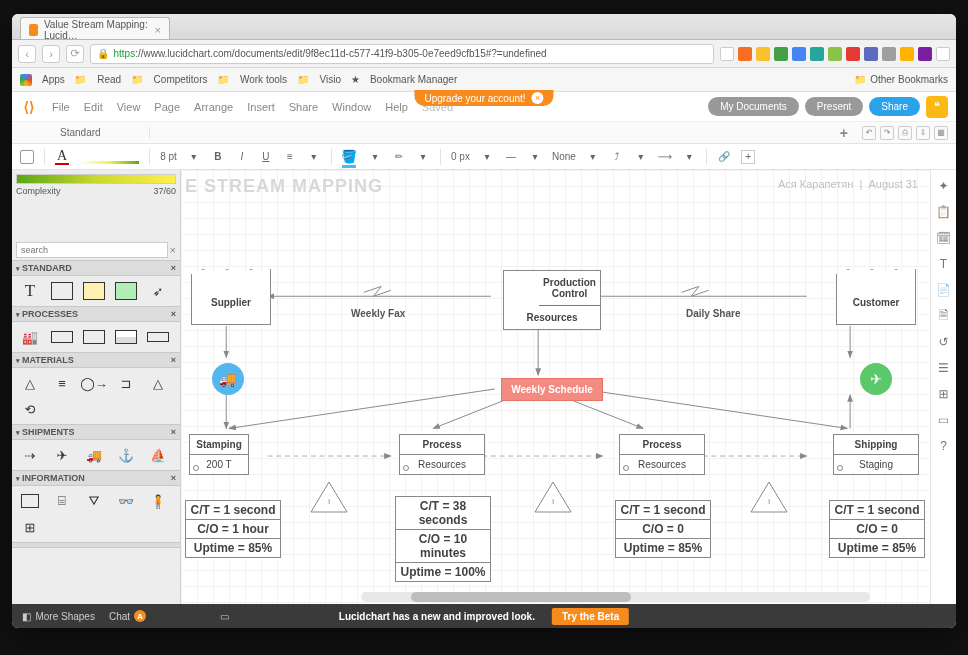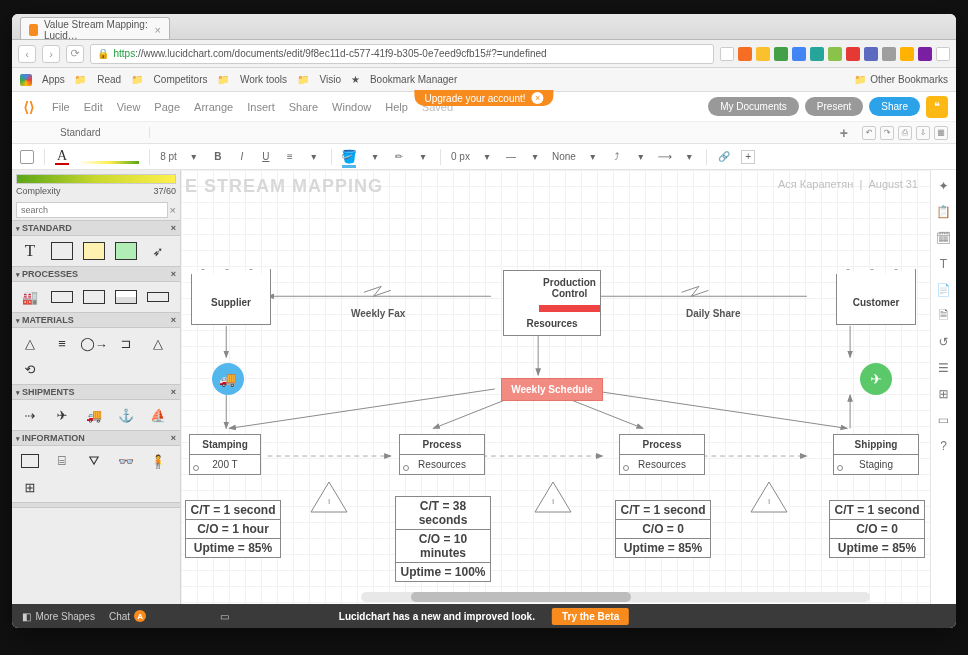--- a/index.html
+++ b/index.html
@@ -63,21 +63,21 @@
 .clipb { width:14px;height:14px;border:1px solid #999;border-radius:2px;position:relative; }
 
 
 .workspace { flex:1; display:flex; overflow:hidden; position:relative; }
 
 
 .palette { width: 169px; background: #ededed; border-right:1px solid #d4d4d4; display:flex; flex-direction:column; font-size:10px; color:#555; overflow:hidden; }
 .complexity { padding:4px; }
 .cx-bar { height:10px; background:linear-gradient(90deg,#5aa617,#c9d82d,#fff04c); border:1px solid #ccc; margin-bottom:2px; }
 .cx-row { display:flex; justify-content:space-between; font-size:9px; }
-.search-row { padding:2px 4px; display:flex; align-items:center; gap:2px; }
+.search-row { padding:2px 4px; display:flex; align-items:center; gap:2px;margin-top:40px; }
 .search-row input { flex:1; height:16px; border:1px solid #ccc; font-size:9px; padding:0 4px; }
 .search-row .sx { color:#888; font-size:11px; }
 .pal-section-hdr { background:#dcdcdc; border-top:1px solid #c8c8c8; border-bottom:1px solid #c8c8c8; padding:2px 4px; display:flex; align-items:center; justify-content:space-between; font-size:9px; font-weight:bold; color:#555; }
 .pal-section-hdr .caret { font-size:7px; }
 .pal-grid { display:flex; flex-wrap:wrap; padding:4px; gap:4px; }
 .shape { width:28px; height:22px; display:flex; align-items:center; justify-content:center; font-size:13px; color:#333; }
 .sq { width:22px; height:18px; border:1px solid #333; }
 .sq-yellow { background:#fff2b0; } .sq-green { background:#b0eeb5; }
 .shape-t { font-family:Georgia,serif; font-size:17px; }
 
@@ -85,21 +85,21 @@
 .canvas-wrap { flex:1; position:relative; background:#fff; overflow:hidden; }
 .canvas-grid { position:absolute; inset:0; background-image:linear-gradient(#f2f2f2 1px,transparent 1px),linear-gradient(90deg,#f2f2f2 1px,transparent 1px); background-size:16px 16px; }
 .canvas { position:absolute; inset:0; }
 .doc-title { position:absolute; top:6px; left:4px; font-size:18px; font-weight:bold; color:#d8d8d8; letter-spacing:1px; }
 .doc-meta { position:absolute; top:8px; right:12px; font-size:11px; color:#bfbfbf; }
 
 .node { position:absolute; border:1px solid #888; background:#fff; font-size:10px; font-weight:bold; color:#444; text-align:center; }
 .factory { border-bottom:1px solid #888; }
 .factory::before { content:""; position:absolute; top:-12px; left:-1px; right:-1px; height:12px; background:#fff; border:1px solid #888; border-bottom:none; clip-path:polygon(0 100%,0 40%,15% 0,30% 40%,45% 0,60% 40%,75% 0,90% 40%,100% 0,100% 100%); }
 .pc-box { }
-.pc-box .pc-hdr { padding:6px 0; border-bottom:7px solid #ef4444;margin-left:35px; }
+.pc-box .pc-hdr { padding:6px 0; border-bottom:1px solid #ef4444;margin-left:35px; }
 .pc-box .pc-body { padding:6px 0; }
 .schedule { background:#f28b82 !important; border-color:#e57368 !important; color:#fff; padding:5px 0; }
 .circle { width:32px; height:32px; border-radius:50%; display:flex;align-items:center;justify-content:center;color:#fff;font-size:14px;position:absolute; }
 .c-blue{background:#53b7ed;} .c-green{background:#5bc96a;}
 .proc-box .p-hdr{padding:4px 0;border-bottom:1px solid #888;} .proc-box .p-body{padding:4px 0;font-weight:normal;}
 .dot-corner{position:absolute;left:3px;bottom:3px;width:6px;height:6px;border:1px solid #888;border-radius:50%;background:#fff;}
 .data-tbl { position:absolute; border:1px solid #888; background:#fff; font-size:12px; }
 .data-tbl div { padding:2px 4px; border-bottom:1px solid #888; text-align:center; font-weight:bold; color:#444; }
 .data-tbl div:last-child{border-bottom:none;}
 .arrow-label { position:absolute; font-size:10px; color:#555; font-weight:bold; }
@@ -416,21 +416,21 @@
         </div>
 
         <div class="arrow-label" style="left:170px;top:138px">Weekly Fax</div>
         <div class="arrow-label" style="left:505px;top:138px">Daily Share</div>
 
         <div class="node schedule" style="left:320px;top:208px;width:102px"><span>Weekly Schedule</span></div>
 
         <div class="circle c-blue" style="left:31px;top:193px">🚚</div>
         <div class="circle c-green" style="left:679px;top:193px">✈</div>
 
-        <div class="node proc-box" style="left:8px;top:264px;width:72px">
+        <div class="node proc-box" style="left:8px;top:264px;width:60px">
           <div class="p-hdr">Stamping</div>
           <div class="p-body">200 T</div>
           <span class="dot-corner"></span>
         </div>
         <div class="node proc-box" style="left:218px;top:264px;width:86px">
           <div class="p-hdr">Process</div>
           <div class="p-body">Resources</div>
           <span class="dot-corner"></span>
         </div>
         <div class="node proc-box" style="left:438px;top:264px;width:86px">

